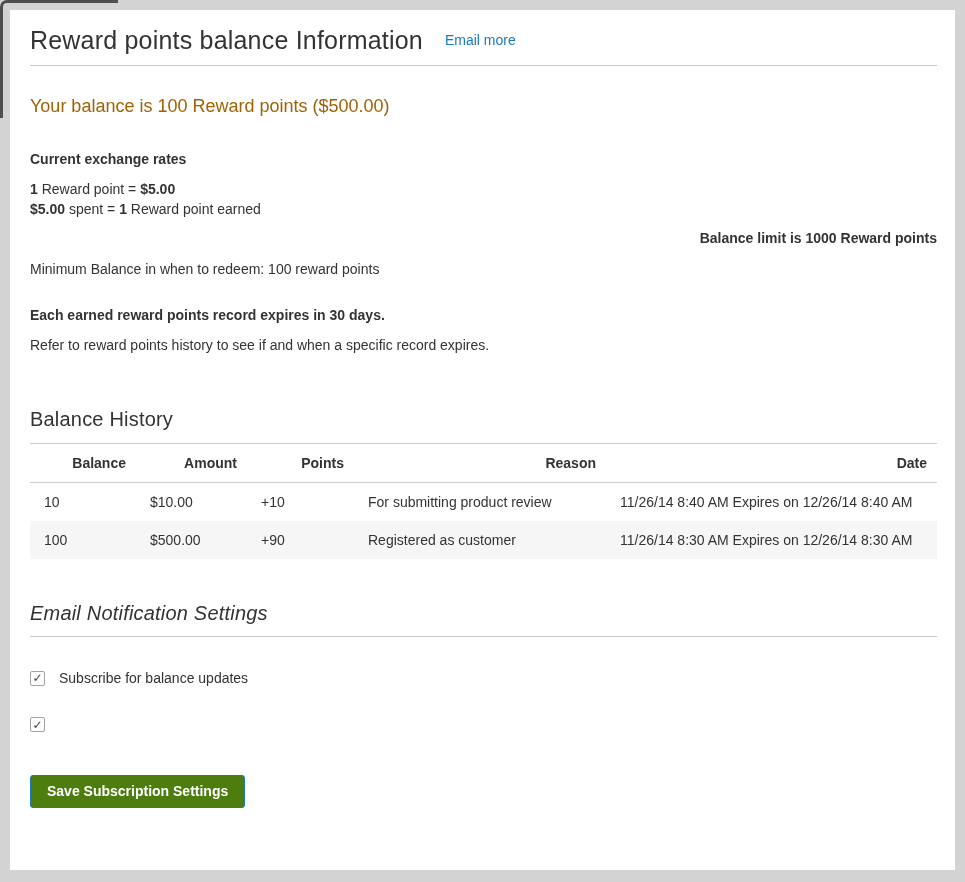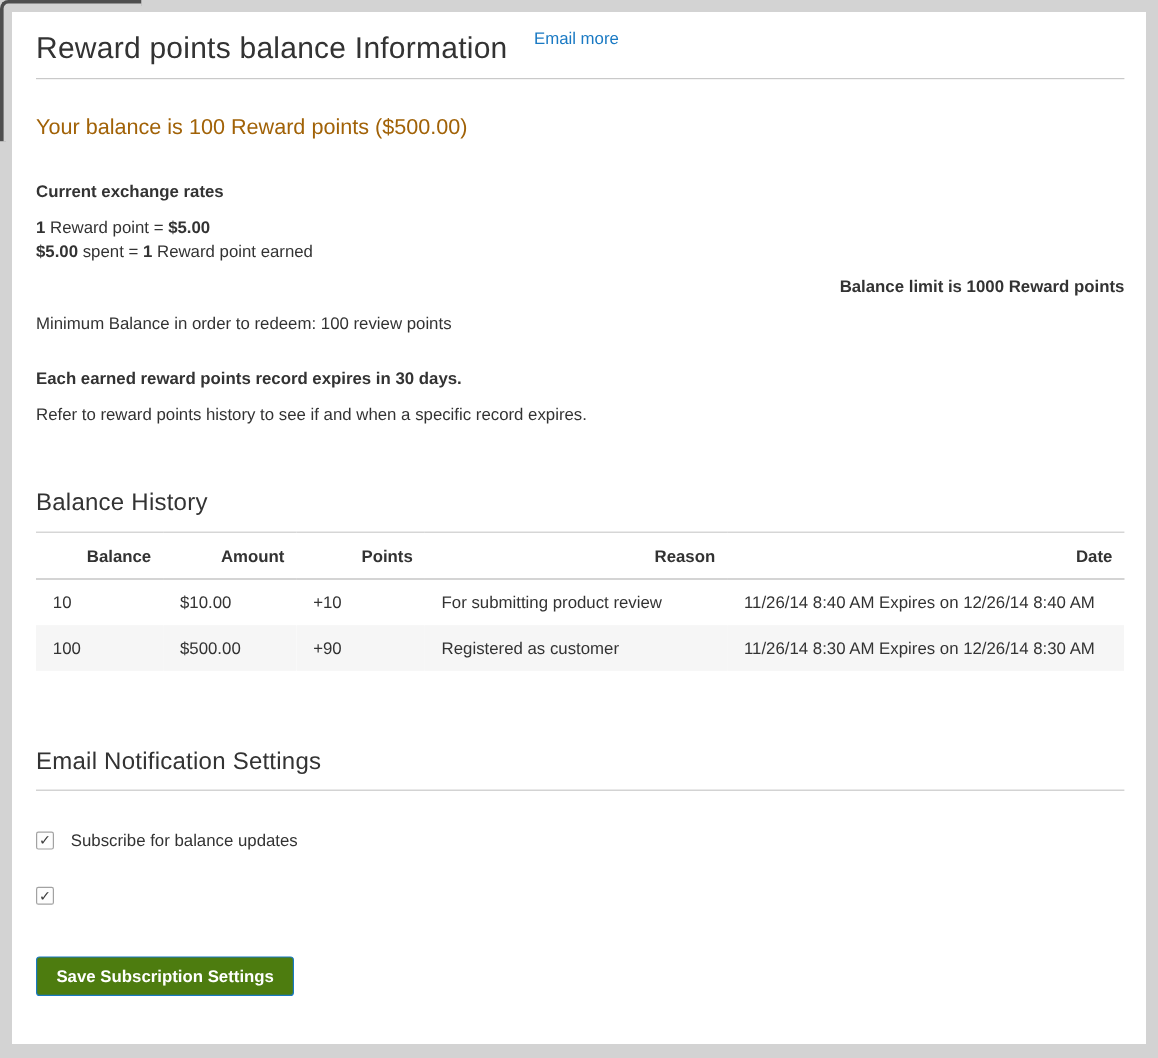--- a/index.html
+++ b/index.html
@@ -23,21 +23,21 @@
   .card {
     position: absolute;
     left: 10px; top: 10px;
     width: 945px; height: 860px;
     background: #ffffff;
     padding: 12px 18px 0 20px;
     overflow: hidden;
   }
   .page-title-row {
     display: flex;
-    align-items: flex-start;
+    align-items: center;
     margin-top: 2px;
   }
   h1 {
     font-size: 25px;
     font-weight: 300;
     color: #333333;
     line-height: 32px;
     letter-spacing: 0.2px;
   }
   .learn-more {
@@ -103,21 +103,21 @@
   table.history td {
     font-size: 14px;
     color: #333333;
     padding: 10px 10px 9px 14px;
     line-height: 19px;
     white-space: nowrap;
     overflow: hidden;
   }
   table.history tbody tr:nth-child(even) { background: #f6f6f6; }
 
-  .notif-title { margin-top: 60px; }
+  .notif-title { margin-top: 38px; font-style: italic; }
   .notif-divider { margin-top: 7px; }
   .checkbox-row {
     display: flex;
     align-items: center;
     margin-top: 33px;
   }
   .checkbox-row + .checkbox-row { margin-top: 31px; }
   .checkbox {
     width: 15px; height: 15px;
     border: 1px solid #a2a2a2;
@@ -169,21 +169,21 @@
 
   <div class="balance-summary">Your balance is 100 Reward points ($500.00)</div>
 
   <div class="bold-label exchange-heading">Current exchange rates</div>
   <div class="body-text exchange-lines">
     <div><b>1</b><span> Reward point = </span><b>$5.00</b></div>
     <div><b>$5.00</b><span> spent = </span><b>1</b><span> Reward point earned</span></div>
   </div>
 
   <div class="bold-label limit-heading">Balance limit is 1000 Reward points</div>
-  <div class="body-text limit-note">Minimum Balance in order to redeem: 100 review points</div>
+  <div class="body-text limit-note">Minimum Balance in when to redeem: 100 reward points</div>
 
   <div class="bold-label expiry-heading">Each earned reward points record expires in 30 days.</div>
   <div class="body-text expiry-note">Refer to reward points history to see if and when a specific record expires.</div>
 
   <h2 class="history-title">Balance History</h2>
 
   <table class="history">
     <colgroup>
       <col style="width:106px">
         <col style="width:111px">

